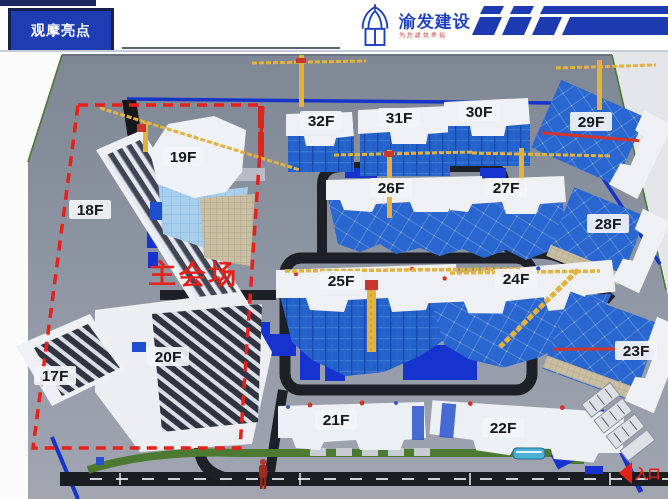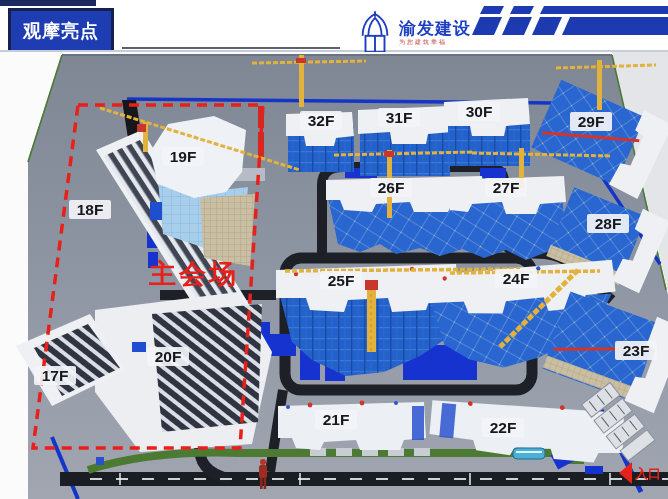--- a/index.html
+++ b/index.html
@@ -3,27 +3,27 @@
 <meta charset="utf-8">
 <style>
   html,body{margin:0;padding:0;background:#ffffff;}
   .page{position:relative;width:668px;height:499px;overflow:hidden;background:#ffffff;
         font-family:"Liberation Sans",sans-serif;}
   
   .header{position:absolute;left:0;top:0;width:668px;height:52px;background:#fff;}
   .top-strip{position:absolute;left:0;top:0;width:96px;height:6px;background:#1a2a5e;}
   .badge{position:absolute;left:8px;top:8px;width:100px;height:40px;background:#1f3db3;
          border:3px solid #16224d;display:flex;align-items:center;justify-content:center;}
-  .badge span{color:#fff;font-size:18px;font-weight:bold;letter-spacing:1px;}
+  .badge span{color:#fff;font-size:14px;font-weight:bold;letter-spacing:1px;}
   .badge-underline{position:absolute;left:0;top:50px;width:112px;height:3px;background:#1a2a5e;}
   .title{position:absolute;left:128px;top:9px;margin:0;font-size:27px;font-weight:bold;
          color:#141414;letter-spacing:1px;white-space:nowrap;}
   .title-underline{position:absolute;left:122px;top:47px;width:218px;height:2px;background:#5a6170;}
   .header-hairline{position:absolute;left:0;top:50px;width:668px;height:2px;background:#c6cdd9;}
-  .logo{position:absolute;left:356px;top:1px;height:50px;display:flex;align-items:center;margin-top:7px;}
+  .logo{position:absolute;left:356px;top:1px;height:50px;display:flex;align-items:center;}
   .logo-text{margin-left:5px;}
   .logo-name{color:#1c3fc2;font-size:17px;font-weight:bold;letter-spacing:1px;line-height:18px;}
   .logo-tagline{font-size:6px;color:#c03a34;letter-spacing:2px;line-height:8px;}
   
   .site{position:absolute;left:0;top:52px;}
   text{font-family:"Liberation Sans","DejaVu Sans",sans-serif;}
   .blabel{font-size:15.5px;font-weight:bold;fill:#17181c;}
   .venue{font-size:27px;font-weight:bold;fill:#e8201a;letter-spacing:3px;}
   .entrance{font-size:13px;font-weight:bold;fill:#e8201a;}
 </style>

